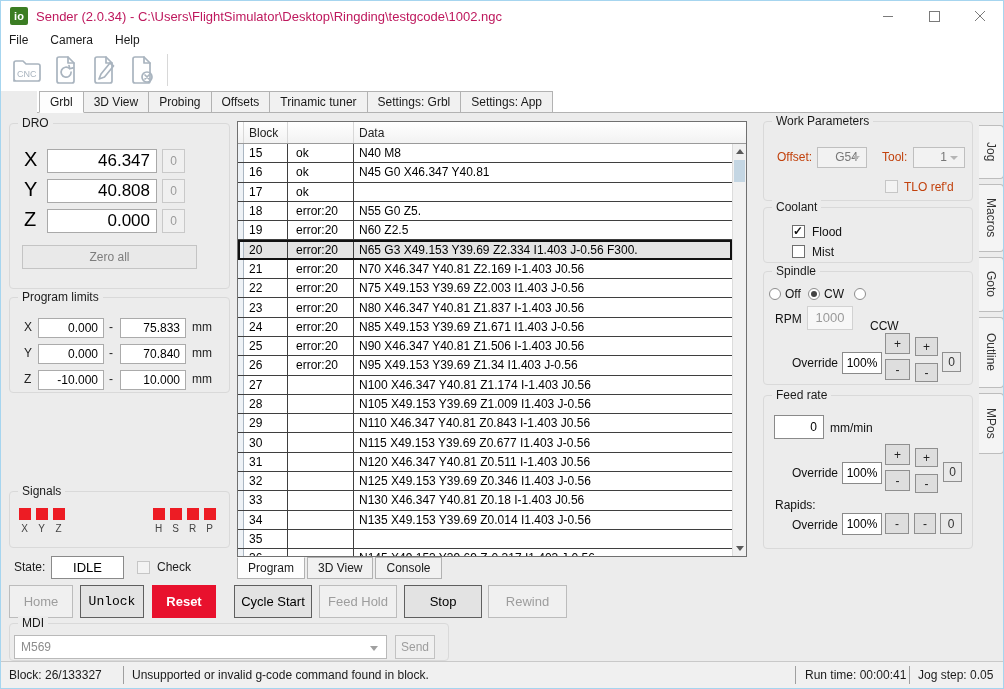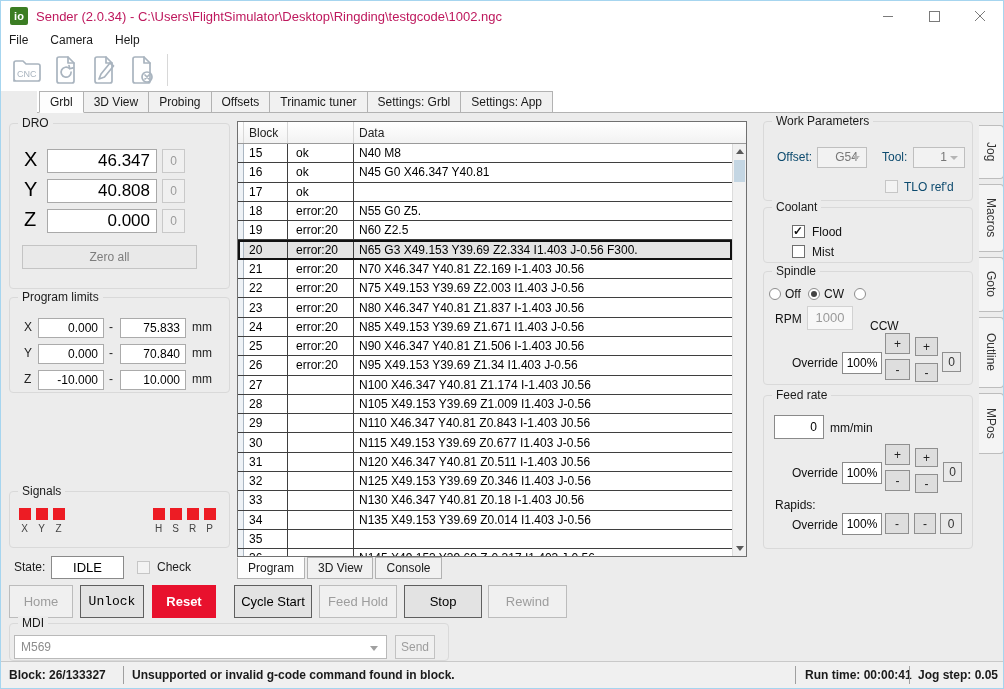--- a/index.html
+++ b/index.html
@@ -105,31 +105,31 @@
   #btn-stop { left:403px; width:78px; }
   #btn-rewind { left:487px; width:79px; }
 
   
   #mdi { left:8px; top:622px; width:440px; height:38px; }
   .mdi-input { position:absolute; left:4px; top:11px; width:373px; height:24px; background:#fff; border:1px solid #b9b9b9; font-size:12px; color:#8d8d8d; line-height:22px; padding-left:6px; }
   .mdi-chevron { position:absolute; right:8px; top:10px; width:0; height:0; border-left:4px solid transparent; border-right:4px solid transparent; border-top:5px solid #a0a0a0; }
   .send-btn { position:absolute; left:385px; top:11px; width:40px; height:24px; background:#f0f0f0; border:1px solid #c2c2c2; color:#9d9d9d; font-size:12px; text-align:center; line-height:22px; }
 
   
-  .statusbar { position:absolute; left:0; right:0; bottom:0; height:27px; background:#f0f0f0; border-top:1px solid #c9c9c9; font-size:12px; color:#1a1a1a;font-weight:bold; }
+  .statusbar { position:absolute; left:0; right:0; bottom:0; height:27px; background:#f0f0f0; border-top:1px solid #c9c9c9; font-size:12px; color:#1a1a1a; }
   .sb-item { position:absolute; top:6px; white-space:nowrap; }
   .sb-sep { position:absolute; top:4px; width:1px; height:18px; background:#9f9f9f; }
   #sb-block { left:8px; }  #sb-sep1 { left:122px; }
   #sb-msg { left:131px; }  #sb-sep2 { left:794px; }
   #sb-run { left:804px; }  #sb-sep3 { left:908px; }
   #sb-jog { left:917px; }
 
   
   #workparams { left:762px; top:120px; width:210px; height:80px; }
-  .wp-label { position:absolute; font-size:12px; color:#0c4a6e; }
+  .wp-label { position:absolute; font-size:12px; color:#c2410c; }
   .combo { position:absolute; background:#f2f2f2; border:1px solid #bfbfbf; color:#777; font-size:12px; line-height:19px; padding-left:9px;text-align:center; }
   .combo .chev { position:absolute; right:6px; top:8px; width:0; height:0; border-left:4px solid transparent; border-right:4px solid transparent; border-top:4px solid #b5b5b5; }
 
   #coolant { left:762px; top:206px; width:210px; height:56px; }
   .opt-label { position:absolute; font-size:12px; color:#111; }
 
   #spindle { left:762px; top:270px; width:210px; height:114px; }
   .radio { position:absolute; width:12px; height:12px; border:1px solid #8d8d8d; border-radius:50%; background:#fff; }
   .radio.selected::after { content:""; position:absolute; left:2px; top:2px; width:6px; height:6px; border-radius:50%; background:#444; }
   .rpm-box { position:absolute; background:#f7f7f7; border:1px solid #d2d2d2; color:#9a9a9a; font-size:13px; text-align:center; }

